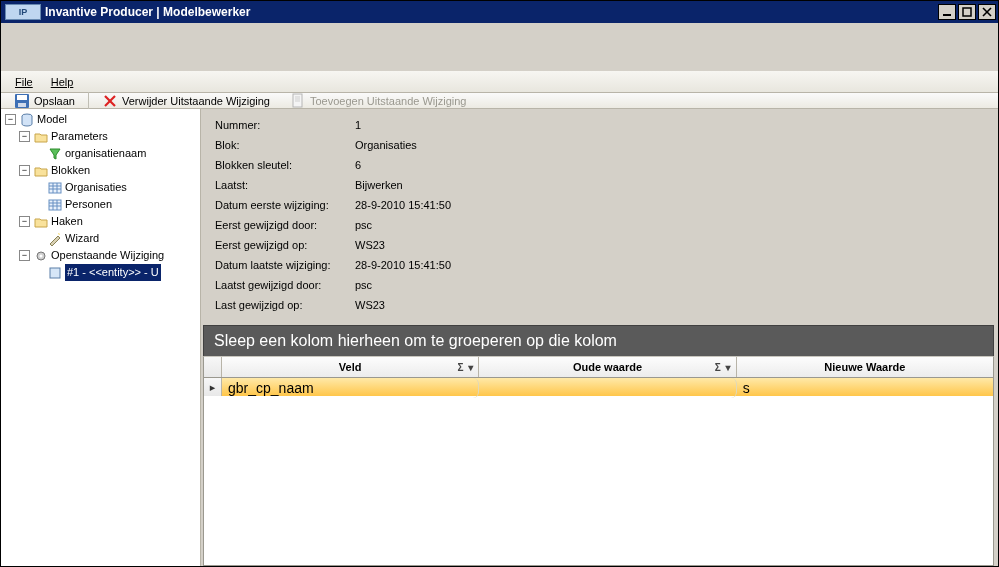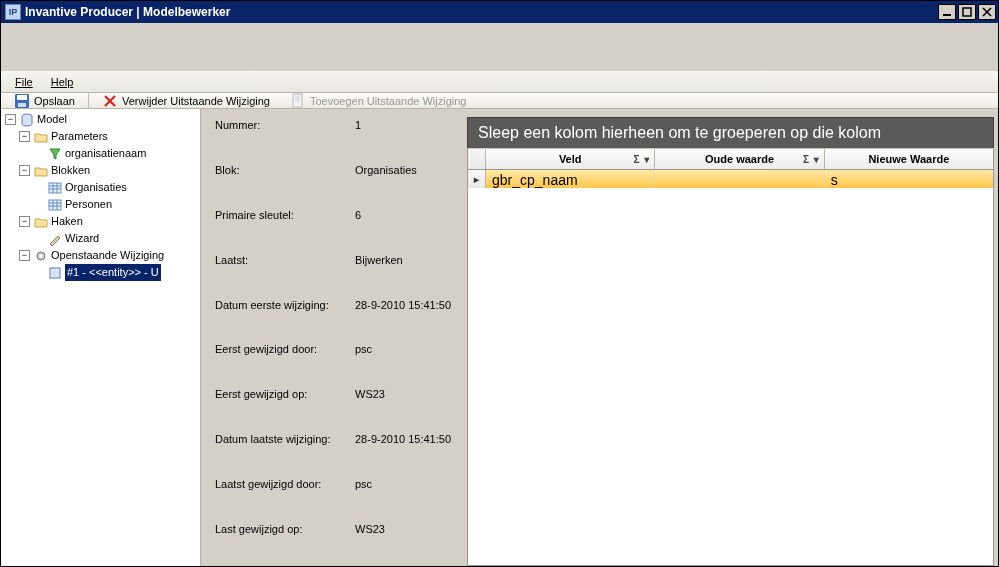--- a/index.html
+++ b/index.html
@@ -25,21 +25,21 @@
     height: 22px;
     background: linear-gradient(to bottom, #0a246a 0%, #0a246a 100%);
     color: #fff;
     display: flex;
     align-items: center;
     padding: 0 2px 0 4px;
     font-weight: bold;
     font-size: 12px;
   }
   .titlebar .app-icon {
-    width: 16px; height: 16px;
+    width: 36px; height: 16px;
     background: #bfd6f0;
     border: 1px solid #6688b0;
     margin-right: 4px;
     display: inline-flex; align-items:center; justify-content:center;
     font-size: 9px; color:#244a7a;
   }
   .titlebar .title { flex: 1; }
   .titlebar .window-controls { display: flex; gap: 2px; }
   .titlebar .win-btn {
     width: 18px; height: 16px;
@@ -140,20 +140,21 @@
   }
   .tree .sel {
     background: #0a246a;
     color: #fff;
     padding: 0 2px;
   }
 
   .right-pane {
     flex: 1;
     display: flex;
+    flex-direction: column;
     background: #d4d0c8;
     overflow: hidden;
   }
   .details {
     padding: 10px 14px 6px 14px;
     display: grid;
     grid-template-columns: 130px 1fr;
     row-gap: 8px;
     column-gap: 10px;
   }
@@ -436,21 +437,21 @@
     </div>
 
     <div class="right-pane">
       <div class="details">
         <div class="lbl">Nummer:</div>
         <div class="val">1</div>
 
         <div class="lbl">Blok:</div>
         <div class="val">Organisaties</div>
 
-        <div class="lbl">Primaire sleutel:</div>
+        <div class="lbl">Blokken sleutel:</div>
         <div class="val">6</div>
 
         <div class="lbl">Laatst:</div>
         <div class="val">Bijwerken</div>
 
         <div class="lbl">Datum eerste wijziging:</div>
         <div class="val">28-9-2010 15:41:50</div>
 
         <div class="lbl">Eerst gewijzigd door:</div>
         <div class="val">psc</div>

